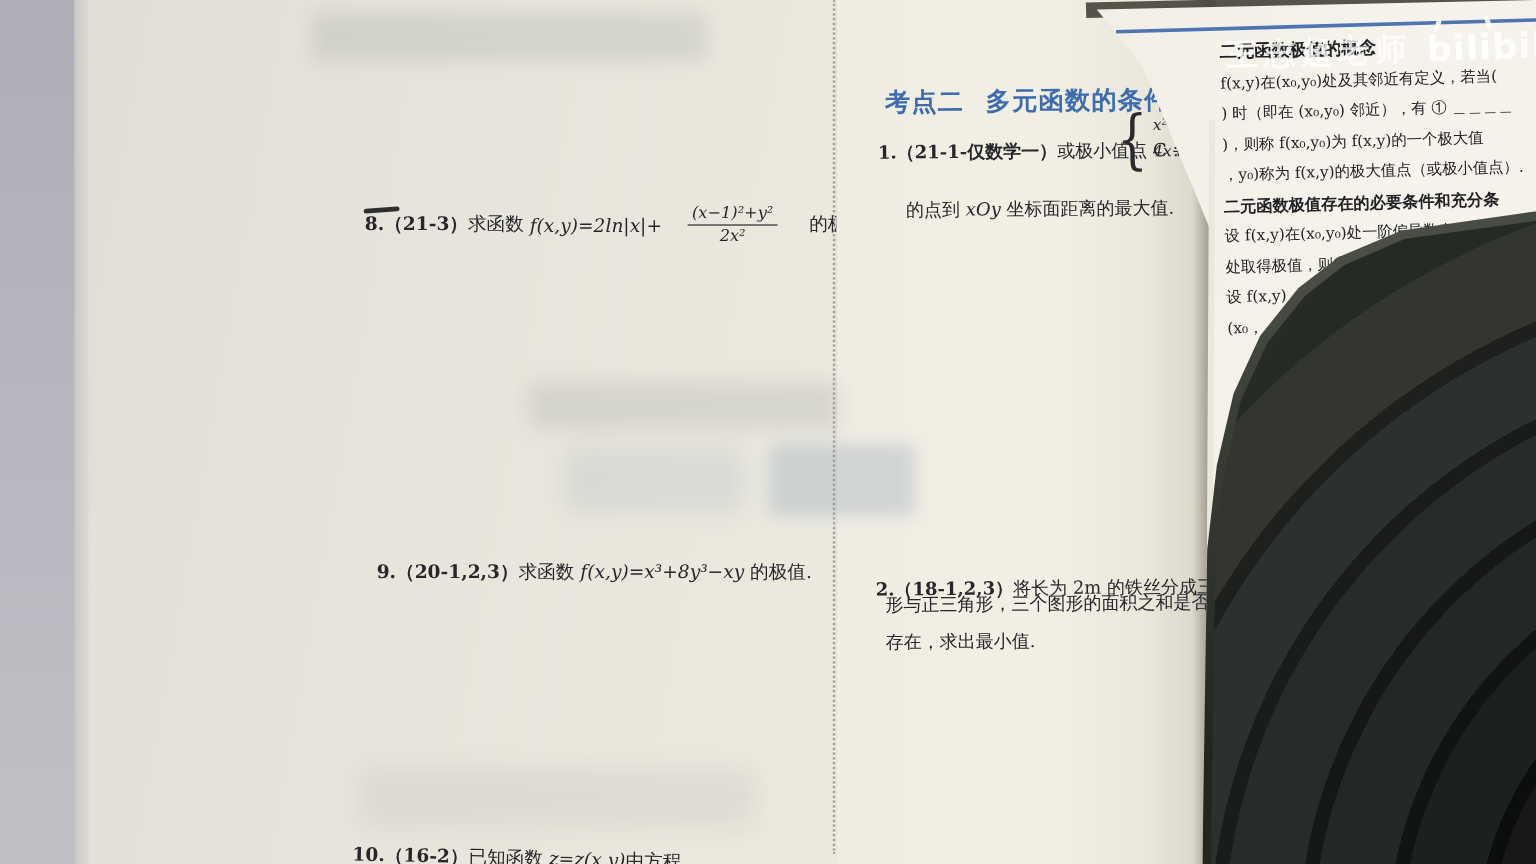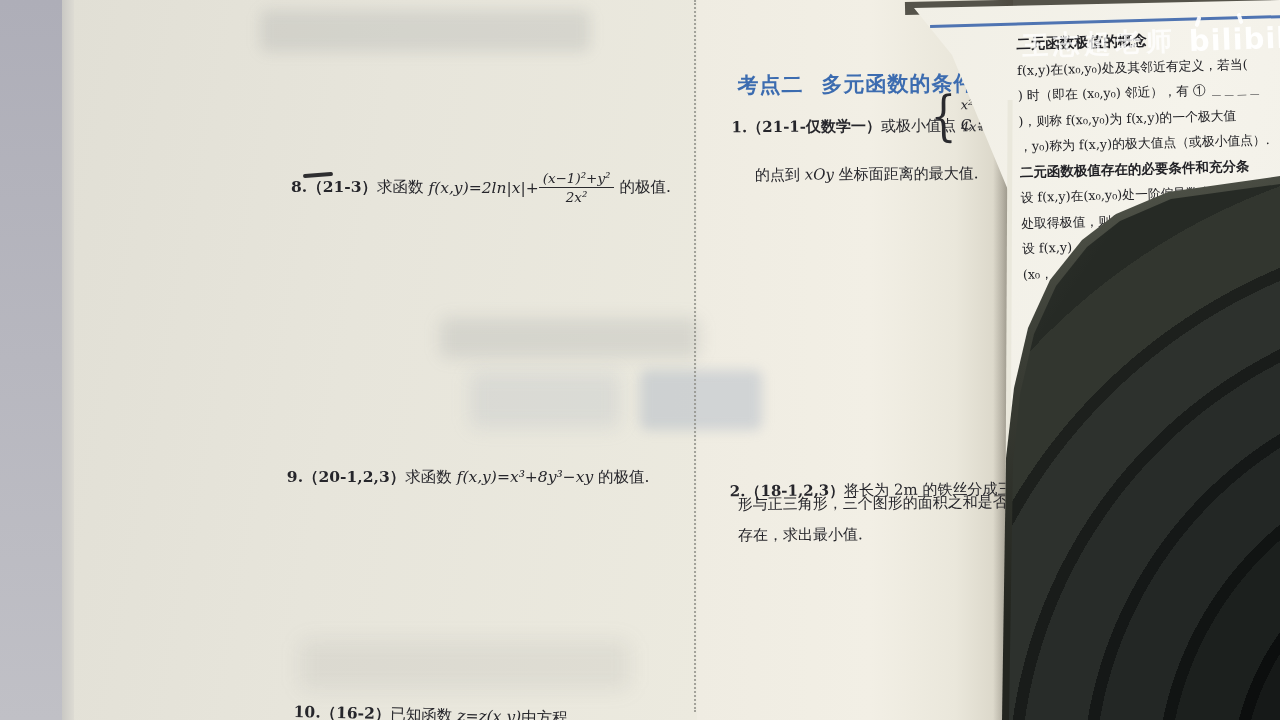--- a/index.html
+++ b/index.html
@@ -38,26 +38,26 @@
   .rp-blueline{left:18px;top:20px;width:352px;height:3px;background:#4f74b2;
     transform:rotate(-1.6deg);}
   .rp-edge-sliver{left:1006px;top:100px;width:5px;height:620px;background:#eae8dc;
     transform:rotate(.3deg);z-index:17;}
   
   .dash-mark{left:303px;top:173px;width:30px;height:4px;background:#2e2e30;border-radius:2px;
     transform:rotate(-4deg);z-index:8;}
   .prob{z-index:8;white-space:pre;font-size:15.5px;}
   .prob b{font-weight:bold;}
   .mi{font-style:italic;}
-  .p8{left:291px;top:170px;display:flex;align-items:center;}
+  .p8{left:304px;top:170px;display:flex;align-items:center;}
   .frac{display:inline-flex;flex-direction:column;align-items:center;vertical-align:middle;
-    font-style:italic;font-size:13.5px;line-height:1.2;margin:0 0;}
+    font-style:italic;font-size:13.5px;line-height:1.2;margin:0 21px;}
   .frac .num{padding:0 4px 1px;border-bottom:1.5px solid #2a2a2e;}
   .frac .den{padding-top:1px;}
-  .p9{left:277px;top:449px;}
+  .p9{left:304px;top:449px;}
   .p10{left:284px;top:687px;transform:rotate(1.3deg);}
   
   .mid-wrap{left:0;top:0;width:1280px;height:720px;z-index:11;transform:rotate(-.5deg);
     transform-origin:760px 300px;}
   .kp-heading{left:712px;top:47px;font-family:"Liberation Sans","DejaVu Sans",sans-serif;
     font-weight:bold;color:#3c6cb0;font-size:21px;white-space:pre;letter-spacing:1px;z-index:11;}
   .kp-heading .kp-title{margin-left:18px;}
   .mprob{z-index:11;white-space:pre;font-size:15px;}
   .m1l1{left:714px;top:100px;}
   .sys{left:928px;top:84px;display:flex;align-items:center;width:84px;height:68px;

